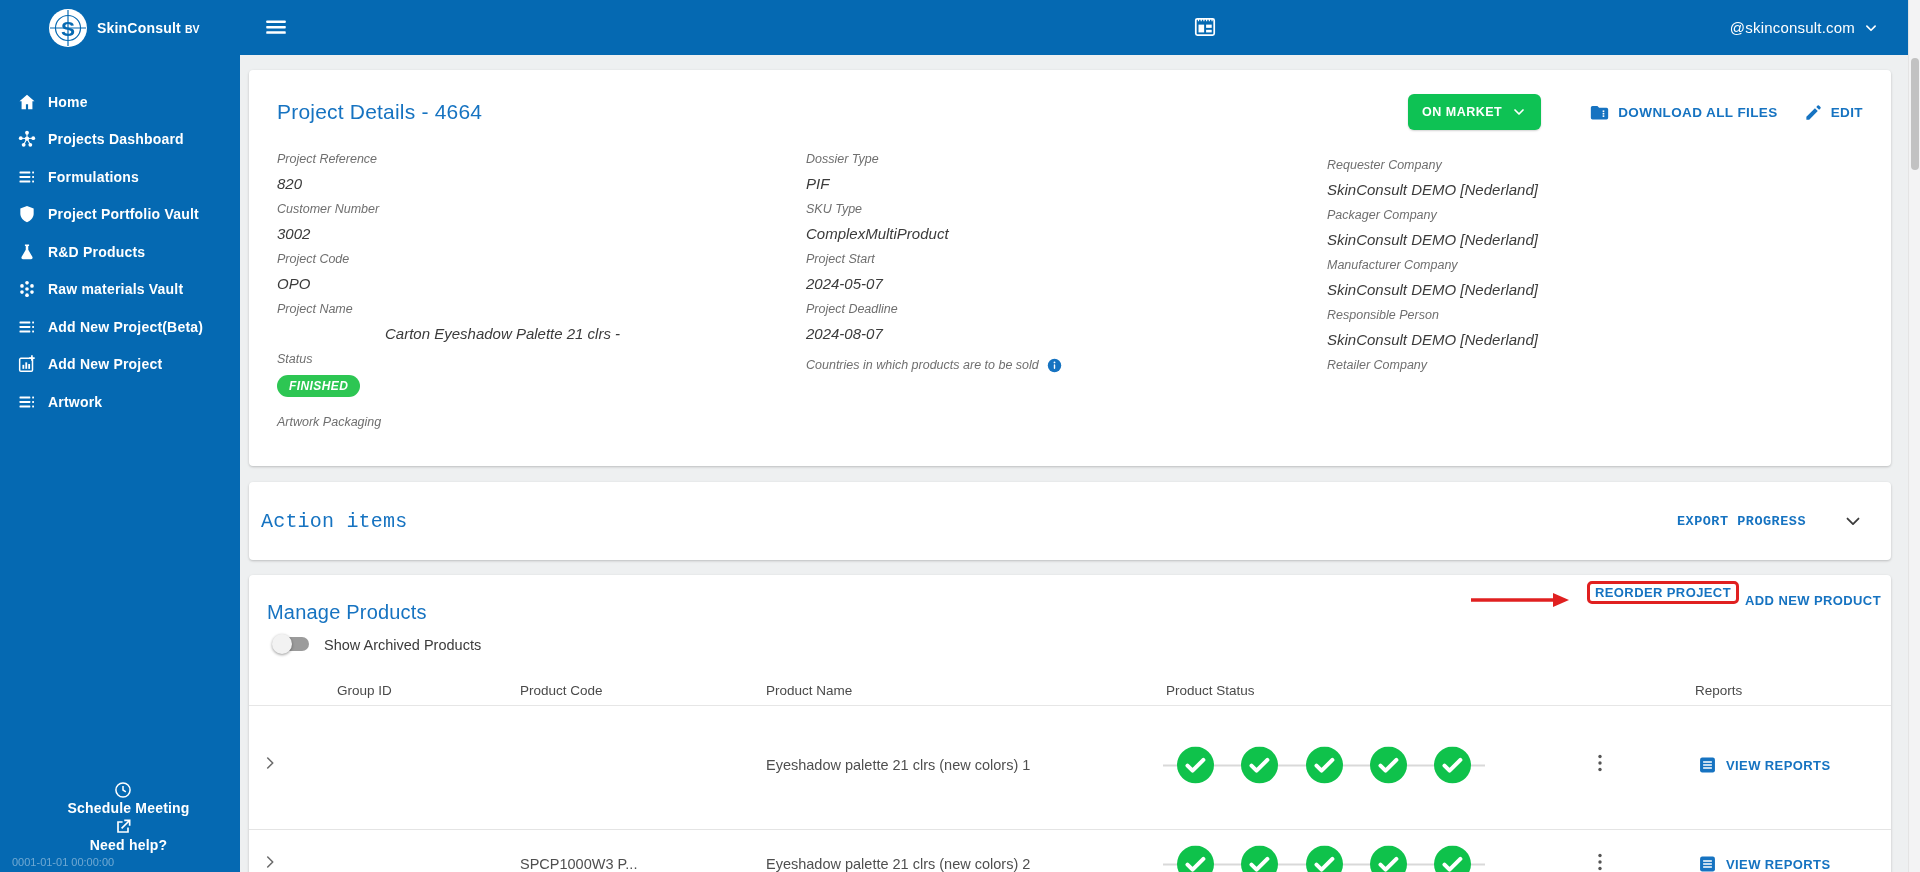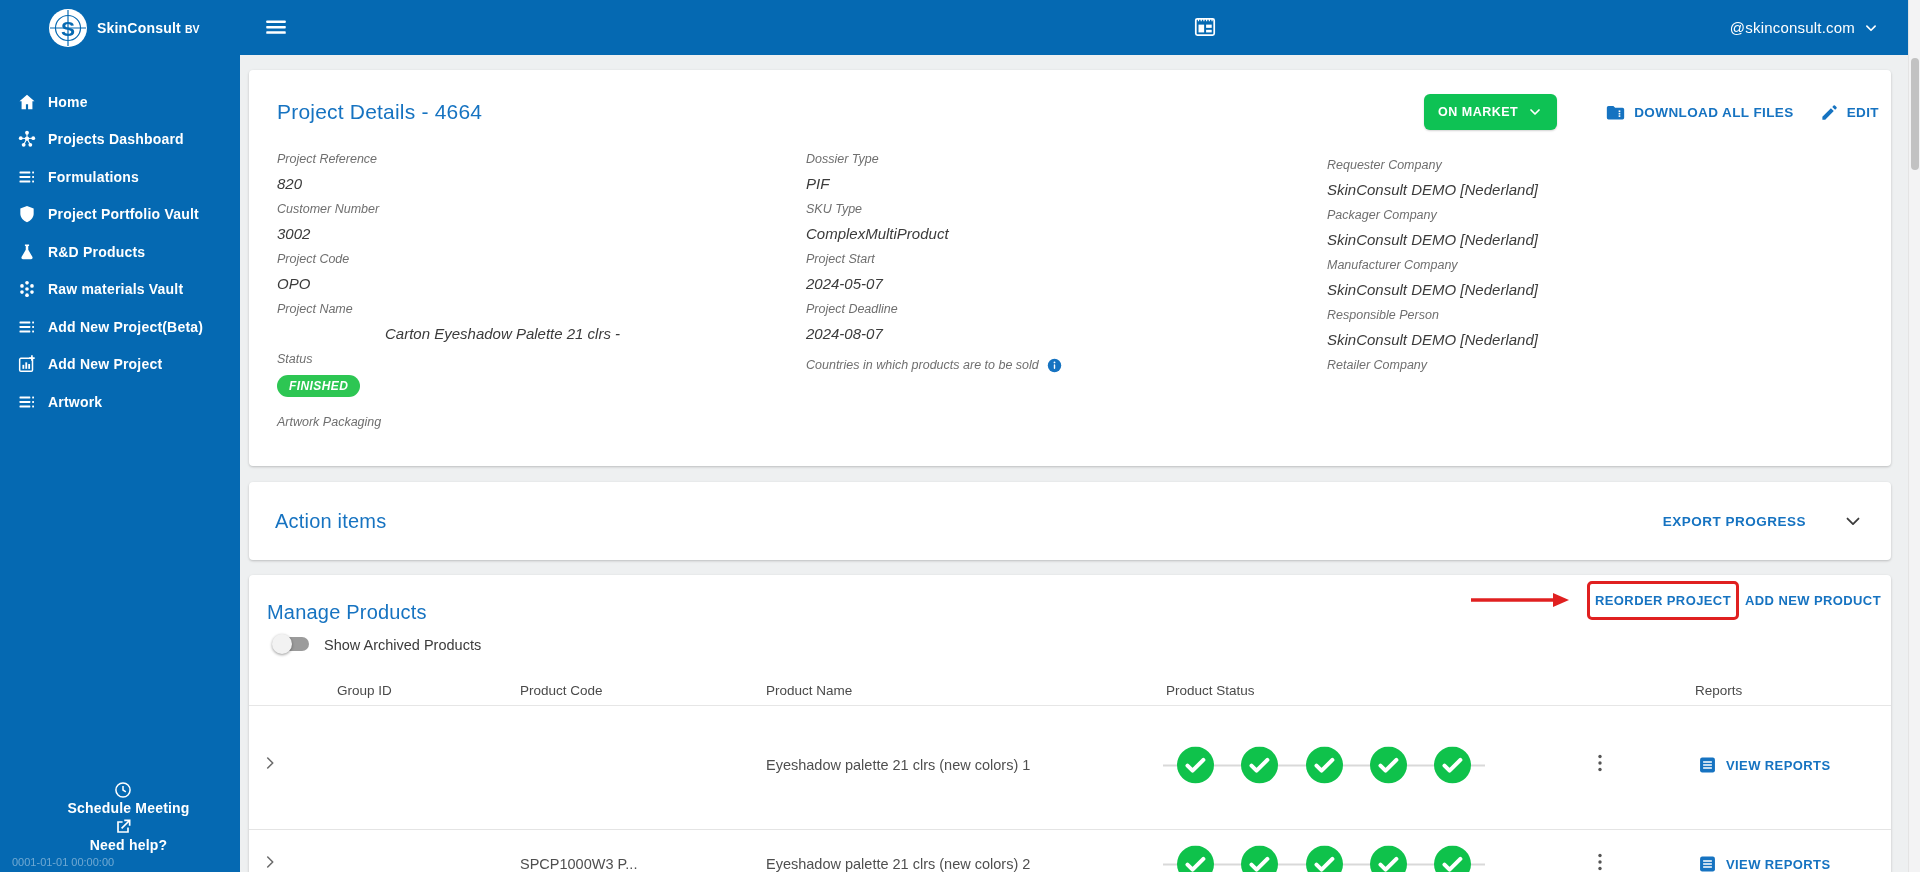--- a/index.html
+++ b/index.html
@@ -32,51 +32,51 @@
 
   
   .scrollbar { position:absolute; right:0; top:0; width:12px; height:872px; background:#f3f3f4; border-left:1px solid #e4e4e4; z-index:10; cursor:pointer; }
   .scroll-thumb { position:absolute; left:2px; top:58px; width:8px; height:112px; background:#c2c2c2; border-radius:5px; }
 
   
   .main { position:absolute; left:240px; top:55px; width:1668px; height:817px; overflow:hidden; padding:15px 17px 0 9px; background:#eef0f1; }
   .card { background:#fff; border-radius:4px; box-shadow:0 1px 3px rgba(0,0,0,.14), 0 1px 2px rgba(0,0,0,.08); }
 
   
-  .card-details { height:396px; padding:24px 12px 0 28px; }
+  .card-details { height:396px; padding:24px 28px 0 28px; }
   .title-row { display:flex; justify-content:space-between; align-items:center; }
   .page-title { color:#1673c1; font-size:21px; font-weight:500; letter-spacing:.2px; }
   .actions { display:flex; align-items:center; }
   .btn-market { display:flex; align-items:center; background:#0ec254; color:#fff; border:none; border-radius:6px; padding:10px 14px; font-family:inherit; font-size:12.5px; font-weight:bold; letter-spacing:.5px; cursor:pointer; box-shadow:0 1px 2px rgba(0,0,0,.18); }
   .btn-market svg { margin-left:9px; }
   .link-btn { display:flex; align-items:center; background:none; border:none; color:#1673c1; font-family:inherit; font-size:13.5px; font-weight:bold; letter-spacing:.4px; cursor:pointer; }
   .link-btn svg { margin-right:8px; }
   .gap-lg { margin-left:48px; } .gap-md { margin-left:26px; }
   .fields { display:grid; grid-template-columns:529px 521px auto; margin-top:22px; }
   .fcol3 { padding-top:6px; }
   .field { margin-bottom:9px;font-style:italic; }
   .flabel { color:#6f6f6f; font-size:12.5px; line-height:15px; margin-bottom:7px; display:flex; align-items:center; }
   .fvalue { color:#3b3b3b; font-size:15px; line-height:19px; min-height:19px; }
   .fvalue.indent { padding-left:108px; }
   .badge { display:inline-block; background:#2dc653; color:#fff; font-size:12px; font-weight:bold; letter-spacing:.4px; border-radius:12px; padding:4px 12px; margin:1px 0 9px 0; }
   .countries { margin-top:14px; }
   .info-icon { margin-left:7px; cursor:pointer; }
 
   
-  .card-actions { margin-top:16px; height:78px; display:flex; align-items:center; padding:0 27px 0 26px; }
+  .card-actions { margin-top:16px; height:78px; display:flex; align-items:center; padding:0 27px 0 12px;font-family:Liberation Mono, monospace; }
   .section-title { color:#1673c1; font-size:20px; font-weight:500; letter-spacing:.2px; }
   .spacer { flex:1; }
   .export-label { color:#1673c1; font-size:13.5px; font-weight:bold; letter-spacing:.5px; cursor:pointer; }
   .chev-dark { margin-left:36px; cursor:pointer; }
 
   
   .card-products { margin-top:15px; position:relative; height:420px; }
   .mp-title { position:absolute; left:18px; top:26px; }
   .annot-arrow { position:absolute; left:1222px; top:17px; }
-  .annot-box { position:absolute; left:1338px; top:6px; width:152px; height:39px; border:3px solid #e02020; border-radius:5px; display:flex; align-items:center; justify-content:center; }
+  .annot-box { position:absolute; left:1338px; top:6px; width:152px; height:23px; border:3px solid #e02020; border-radius:5px; display:flex; align-items:center; justify-content:center; }
   .text-btn { background:none; border:none; color:#1673c1; font-family:inherit; font-size:13px; font-weight:bold; letter-spacing:.4px; cursor:pointer; white-space:nowrap; }
   .add-product { position:absolute; left:1496px; top:6px; height:39px; display:flex; align-items:center; }
   .toggle-row { position:absolute; left:26px; top:62px; height:24px; display:flex; align-items:flex-start; }
   .switch { position:relative; width:34px; height:14px; background:#9b9b9b; border-radius:7px; cursor:pointer; }
   .switch .knob { position:absolute; left:-3px; top:-3px; width:20px; height:20px; border-radius:50%; background:#f2f2f2; box-shadow:0 1px 3px rgba(0,0,0,.4); }
   .toggle-label { margin-left:15px; color:#3b3b3b; font-size:14.5px; }
   .thead { position:absolute; left:0; top:105px; width:100%; height:26px; border-bottom:1px solid #e6e6e6; }
   .th { position:absolute; top:3px; color:#4a4a4a; font-size:13.5px; font-weight:500; }
   .th-group { left:88px; } .th-code { left:271px; } .th-name { left:517px; } .th-status { left:917px; } .th-reports { left:1446px; }
   .prow { position:absolute; left:0; width:100%; --cy:59px; }

